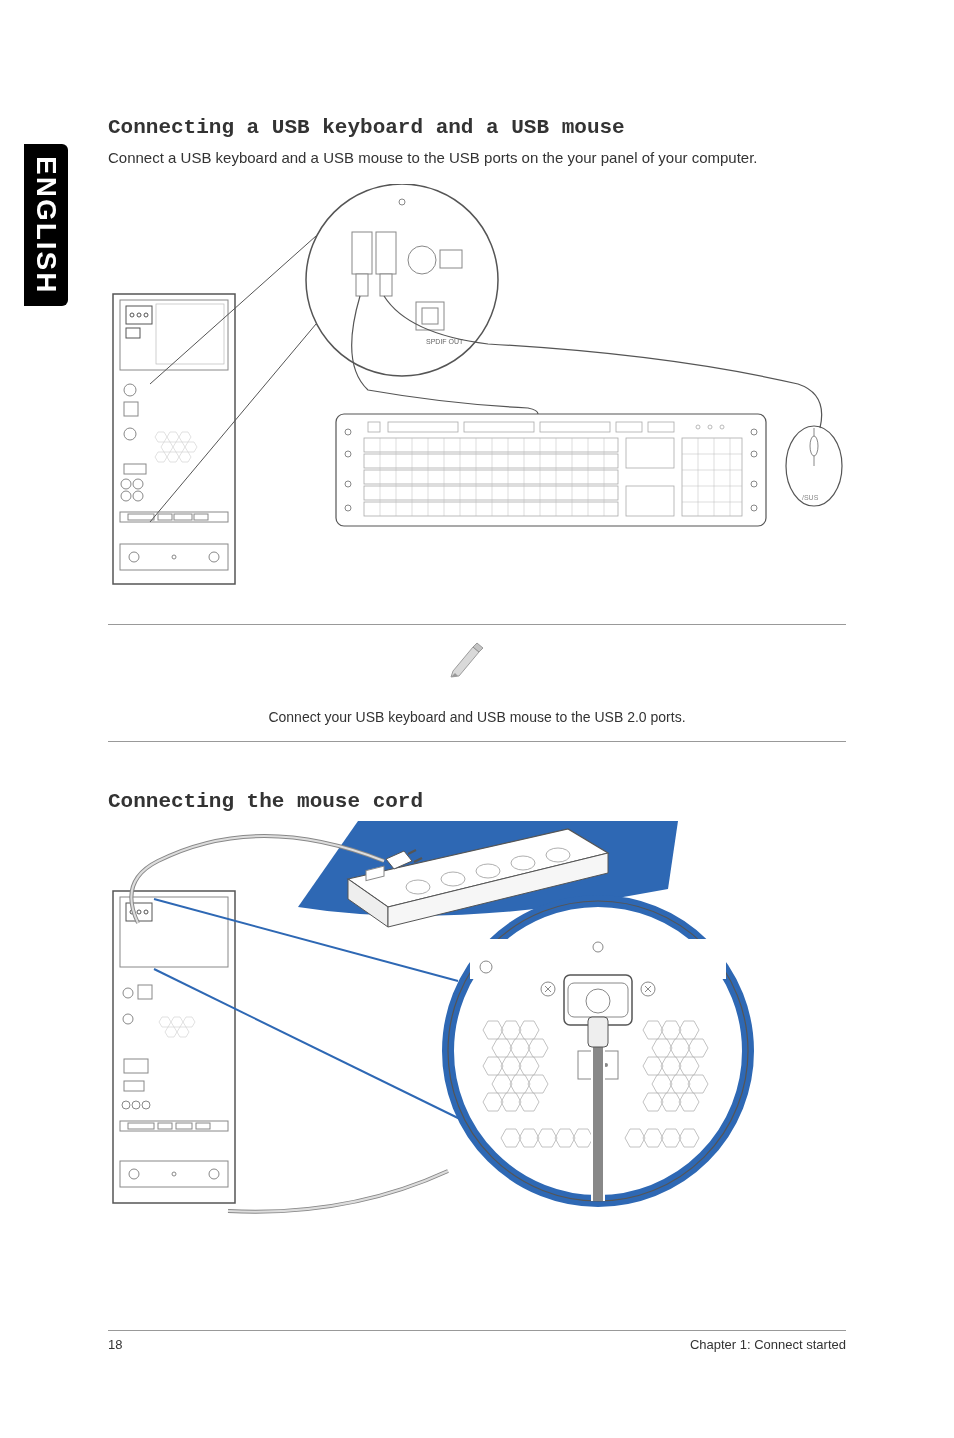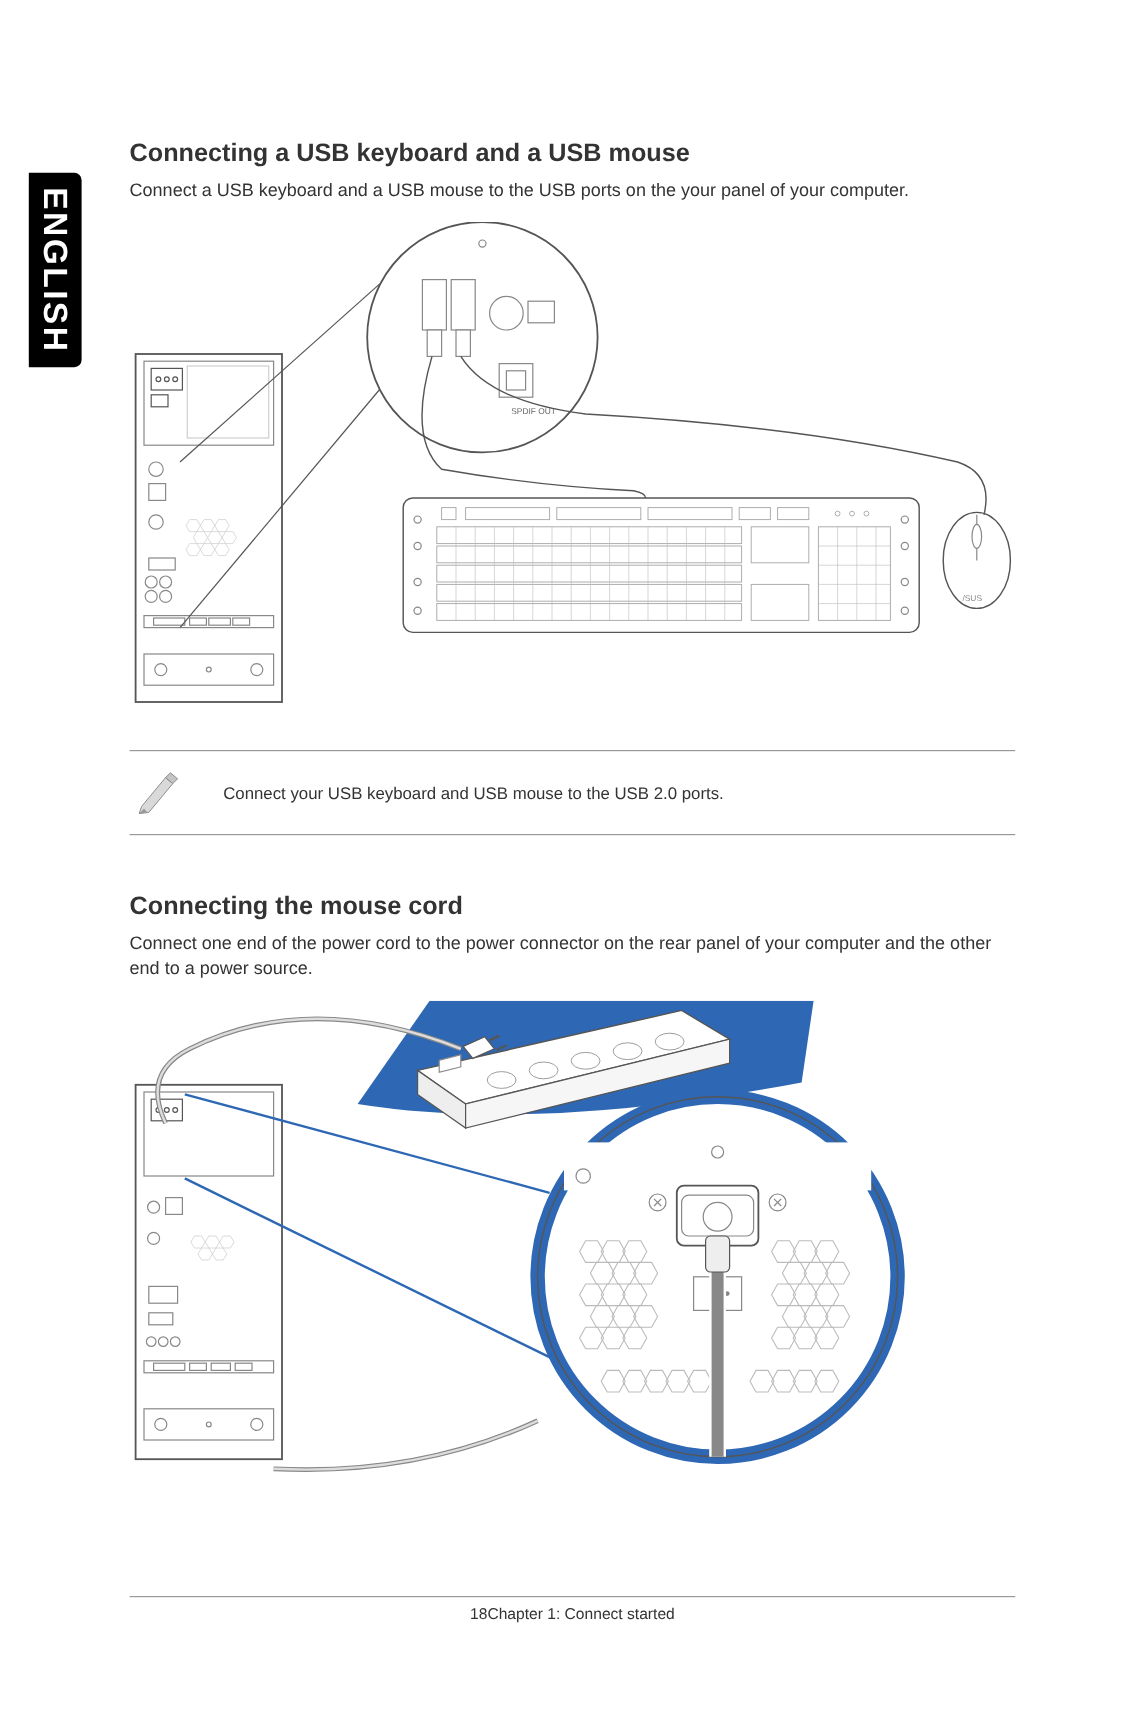--- a/index.html
+++ b/index.html
@@ -34,20 +34,21 @@
       position: absolute;
       left: 108px;
       top: 116px;
       right: 108px;
     }
     .section-heading {
       font-size: 21px;
       font-weight: bold;
       color: #333;
       margin-bottom: 8px;
+      font-family: Liberation Mono, monospace;
     }
     .section-body {
       font-size: 15px;
       color: #333;
       line-height: 1.4;
       margin-bottom: 16px;
     }
     .figure-area {
       width: 100%;
       margin-bottom: 20px;
@@ -55,41 +56,42 @@
     .figure-area svg {
       display: block;
     }
     .note-box {
       display: flex;
       align-items: center;
       border-top: 1px solid #999;
       border-bottom: 1px solid #999;
       padding: 0;
       margin-top: 8px;
+      flex-direction: column;
     }
     .note-icon-wrap {
       width: 68px;
       padding: 8px 0;
     }
     .note-text {
       font-size: 14px;
       color: #333;
       padding: 16px 10px;
     }
     .section2 {
       margin-top: 48px;
     }
     .footer {
       position: absolute;
       left: 108px;
       right: 108px;
       bottom: 86px;
       border-top: 1px solid #999;
       display: flex;
-      justify-content: center;
+      justify-content: space-between;
       padding-top: 6px;
       font-size: 13px;
       color: #333;
     }
   </style>
 </head>
 <body>
 
 <div class="sidebar-tab">ENGLISH</div>
 
@@ -242,21 +244,20 @@
           <path d="M30 14 L34 10 L40 15 L36 19 Z" fill="#c4c4c4" stroke="#888" stroke-width="0.8"></path>
           <path d="M8 44 L12 40 L15 43 Z" fill="#999"></path>
         </svg>
       </div>
       <div class="note-text">Connect your USB keyboard and USB mouse to the USB 2.0 ports.</div>
     </div>
   </div>
 
   <div class="section2">
     <h2 class="section-heading">Connecting the mouse cord</h2>
-    <p class="section-body">Connect one end of the power cord to the power connector on the rear panel of your computer and the other end to a power source.</p>
 
     <div class="figure-area">
       <svg width="740" height="400" viewBox="0 0 740 400">
 
         <path d="M 250 0 L 570 0 L 560 68 Q340 110 190 86 Z" fill="#2e68b4"></path>
 
         <rect x="5" y="70" width="122" height="312" fill="#fff" stroke="#555" stroke-width="1.5"></rect>
         <rect x="12" y="76" width="108" height="70" fill="#fff" stroke="#888"></rect>
 
         <rect x="18" y="82" width="26" height="18" fill="#fff" stroke="#555"></rect>

